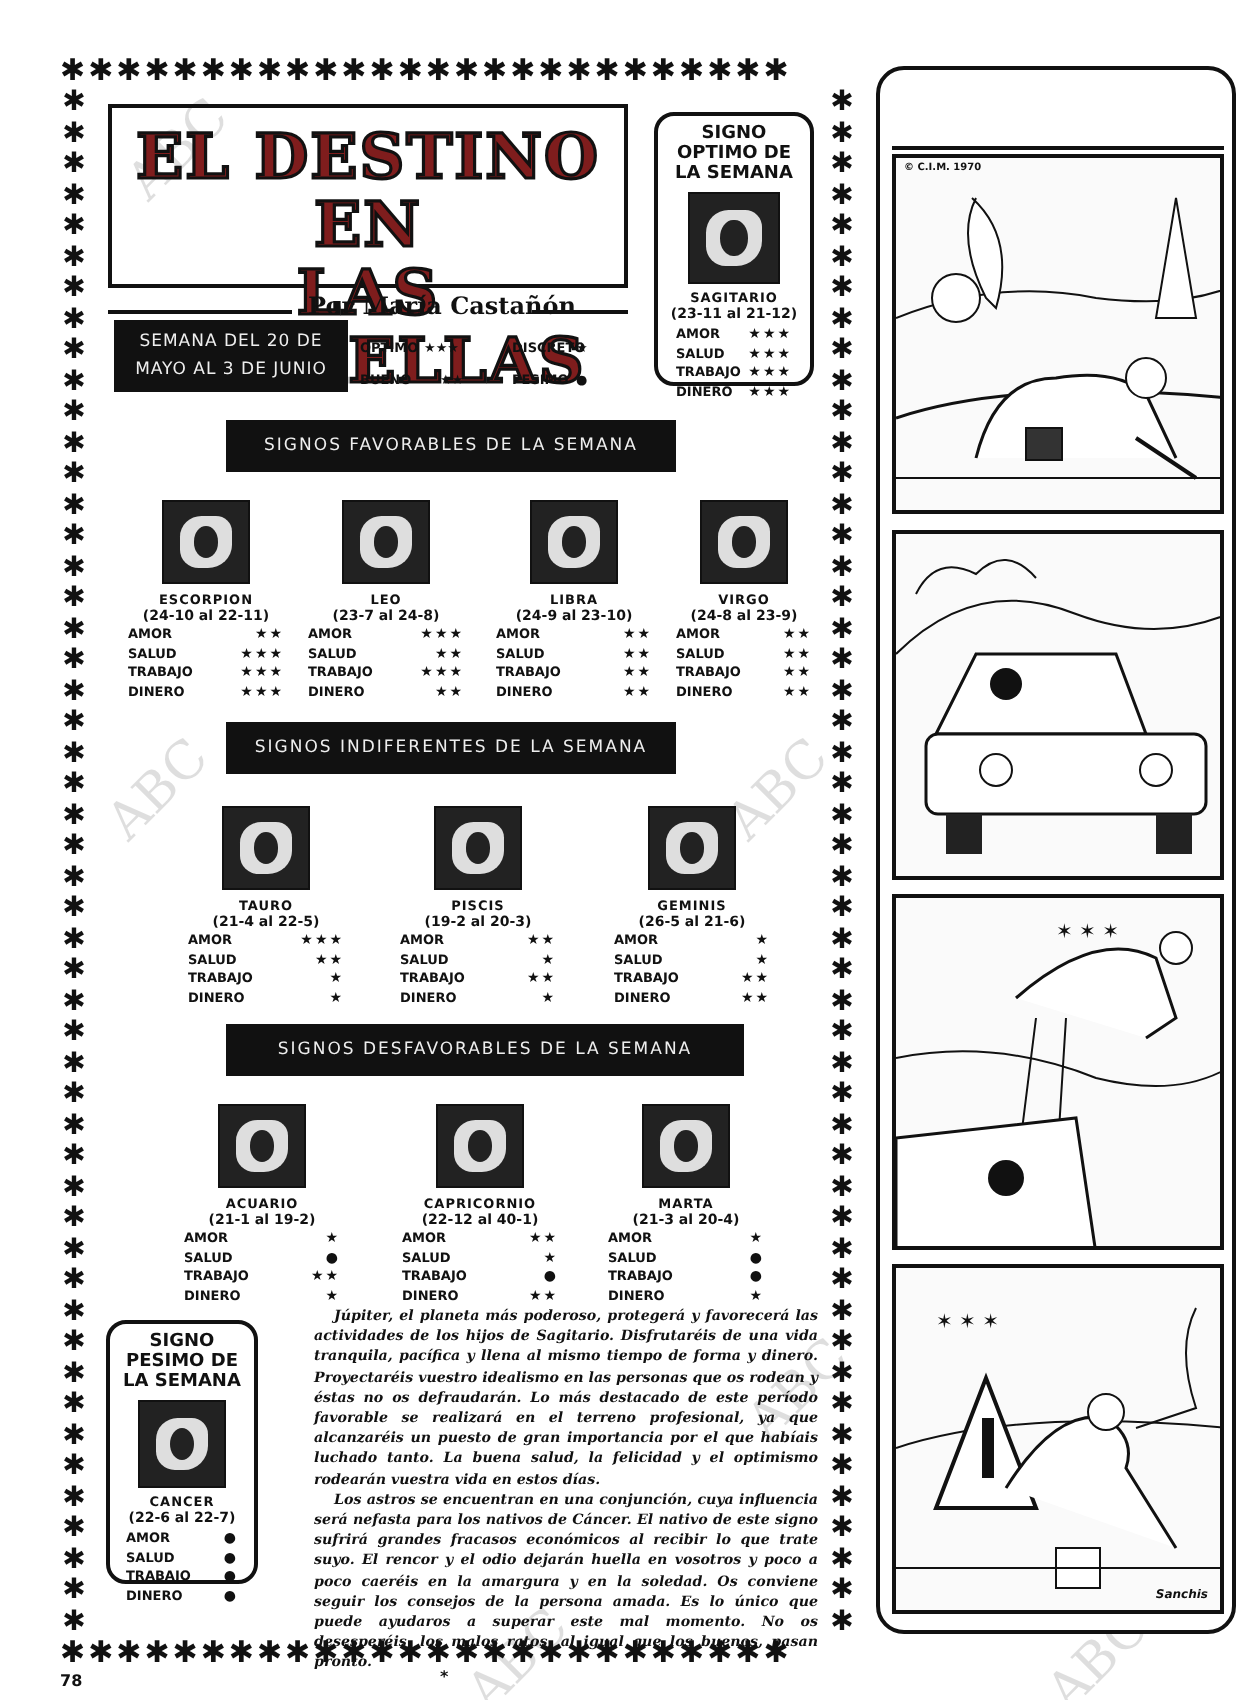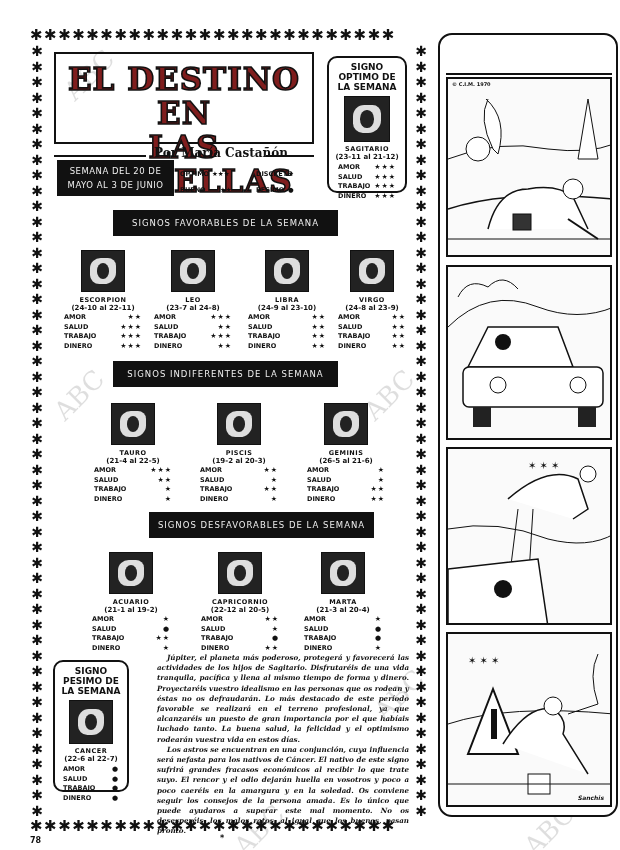--- a/index.html
+++ b/index.html
@@ -285,21 +285,21 @@
           <td class="v">★★</td>
         </tr>
     <tr>
           <td>DINERO</td>
           <td class="v">★★</td>
         </tr>
   </tbody>
     </table>
 </div>
 
-<div class="bar" style="left:113px;top:512px;width:225px;margin-left:36px;">SIGNOS DESFAVORABLES DE LA SEMANA</div>
+<div class="bar" style="left:113px;top:512px;width:259px;">SIGNOS DESFAVORABLES DE LA SEMANA</div>
 
 <div class="sign" style="left:90px;top:552px;">
   <div class="icon"></div>
   <div class="sign-name">ACUARIO</div>
   <div class="sign-date">(21-1 al 19-2)</div>
   <table class="rt">
     <tbody>
         <tr>
           <td>AMOR</td>
           <td class="v">★</td>
@@ -315,21 +315,21 @@
     <tr>
           <td>DINERO</td>
           <td class="v">★</td>
         </tr>
   </tbody>
     </table>
 </div>
 <div class="sign" style="left:199px;top:552px;">
   <div class="icon"></div>
   <div class="sign-name">CAPRICORNIO</div>
-  <div class="sign-date">(22-12 al 20-5)</div>
+  <div class="sign-date">(22-12 al 40-1)</div>
   <table class="rt">
     <tbody>
         <tr>
           <td>AMOR</td>
           <td class="v">★★</td>
         </tr>
     <tr>
           <td>SALUD</td>
           <td class="v">★</td>
         </tr>

